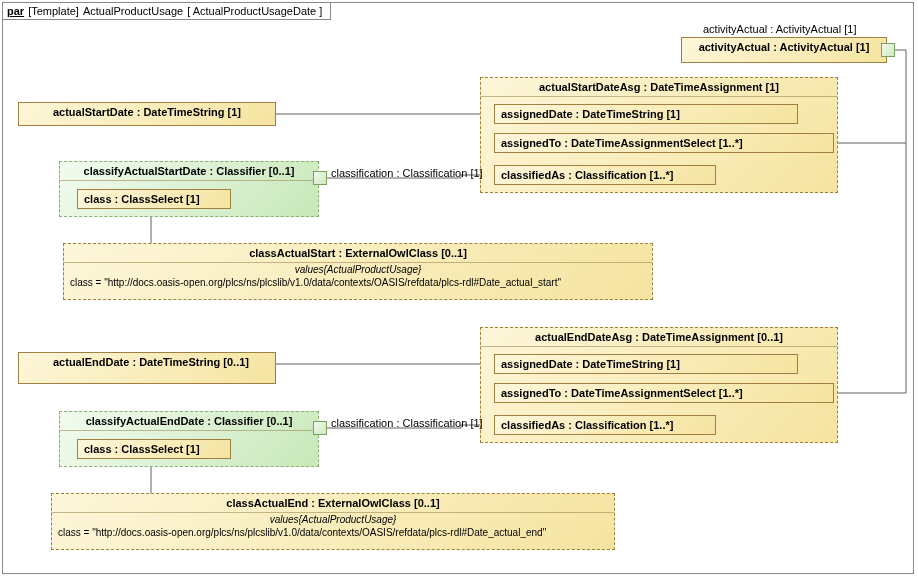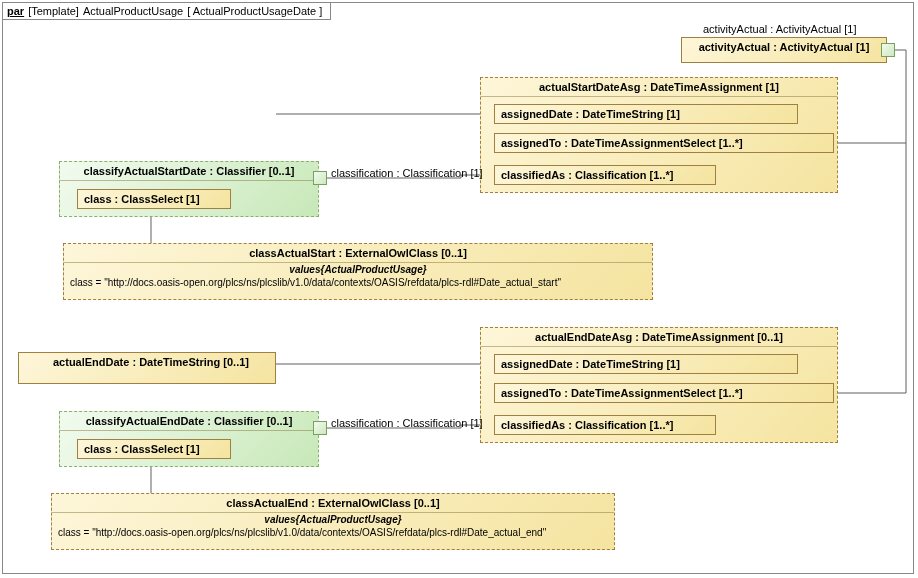--- a/index.html
+++ b/index.html
@@ -75,21 +75,20 @@
     text-align: center;
     font-weight: bold;
     padding: 3px 6px;
     border-bottom: 1px solid rgba(140,120,60,.5);
   }
   .owl .ovalues {
     text-align: center;
     font-style: italic;
     font-size: 10px;
     padding: 1px 4px 0 4px;
-    font-weight: bold;
   }
   .owl .oclass {
     padding: 2px 6px 11px 6px;
     font-size: 10px;
   }
   .label {
     position: absolute;
     font-size: 11px;
     color: #000;
     white-space: nowrap;
@@ -148,20 +147,23 @@
       <div class="inner"></div>
     </div>
 
   <div class="box dashed" style="left:477px; top:74px; width:358px; height:116px;">
     <div class="title">actualStartDateAsg : DateTimeAssignment [1]</div>
   </div>
   <div class="slot" style="left:491px; top:101px; width:304px;">assignedDate : DateTimeString [1]</div>
   <div class="slot" style="left:491px; top:130px; width:340px;">assignedTo : DateTimeAssignmentSelect [1..*]</div>
   <div class="slot" style="left:491px; top:162px; width:222px;">classifiedAs : Classification [1..*]</div>
 
+  <div class="box nosections" style="left:15px; top:99px; width:258px; height:24px;">
+    <div class="title">actualStartDate : DateTimeString [1]</div>
+  </div>
 
   <div class="box green dashed" style="left:56px; top:158px; width:260px; height:56px;">
     <div class="title">classifyActualStartDate : Classifier [0..1]</div>
   </div>
   <div class="slot" style="left:74px; top:186px; width:154px;">class : ClassSelect [1]</div>
   <div class="port" style="left:310px; top:168px;">
       <div class="inner"></div>
     </div>
   <div class="label" style="left:328px; top:164px;">classification : Classification [1]</div>
 

